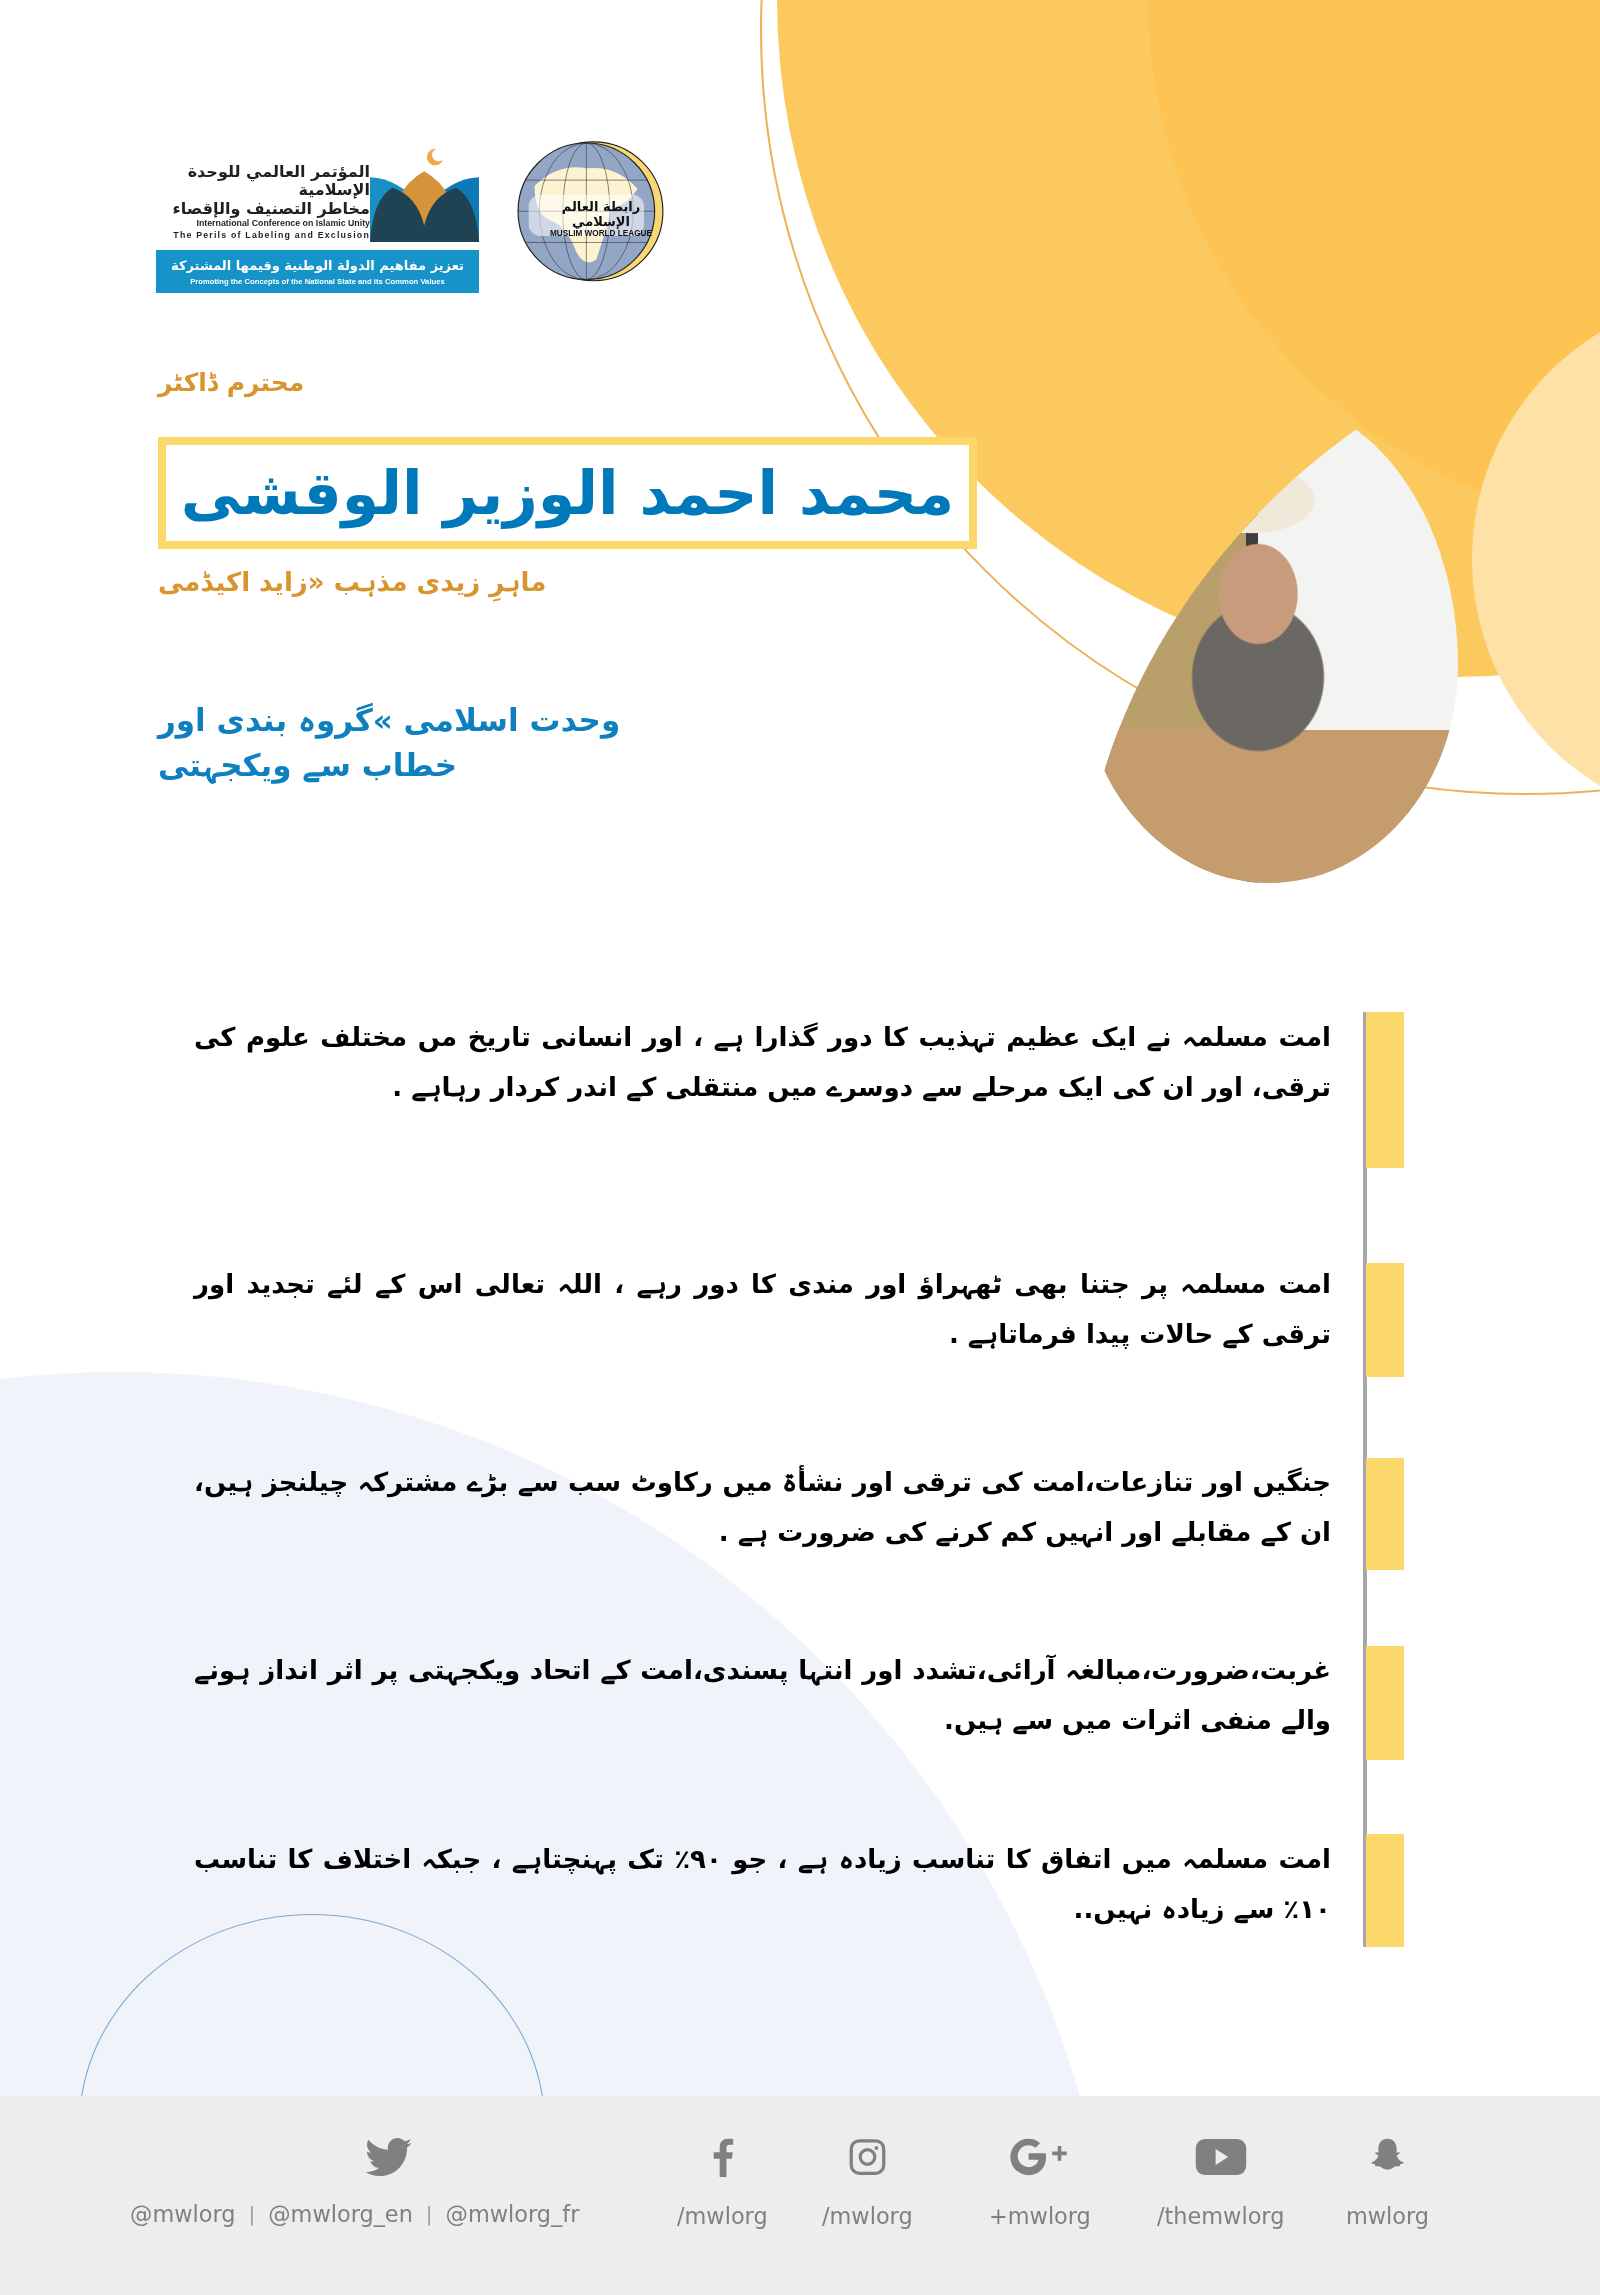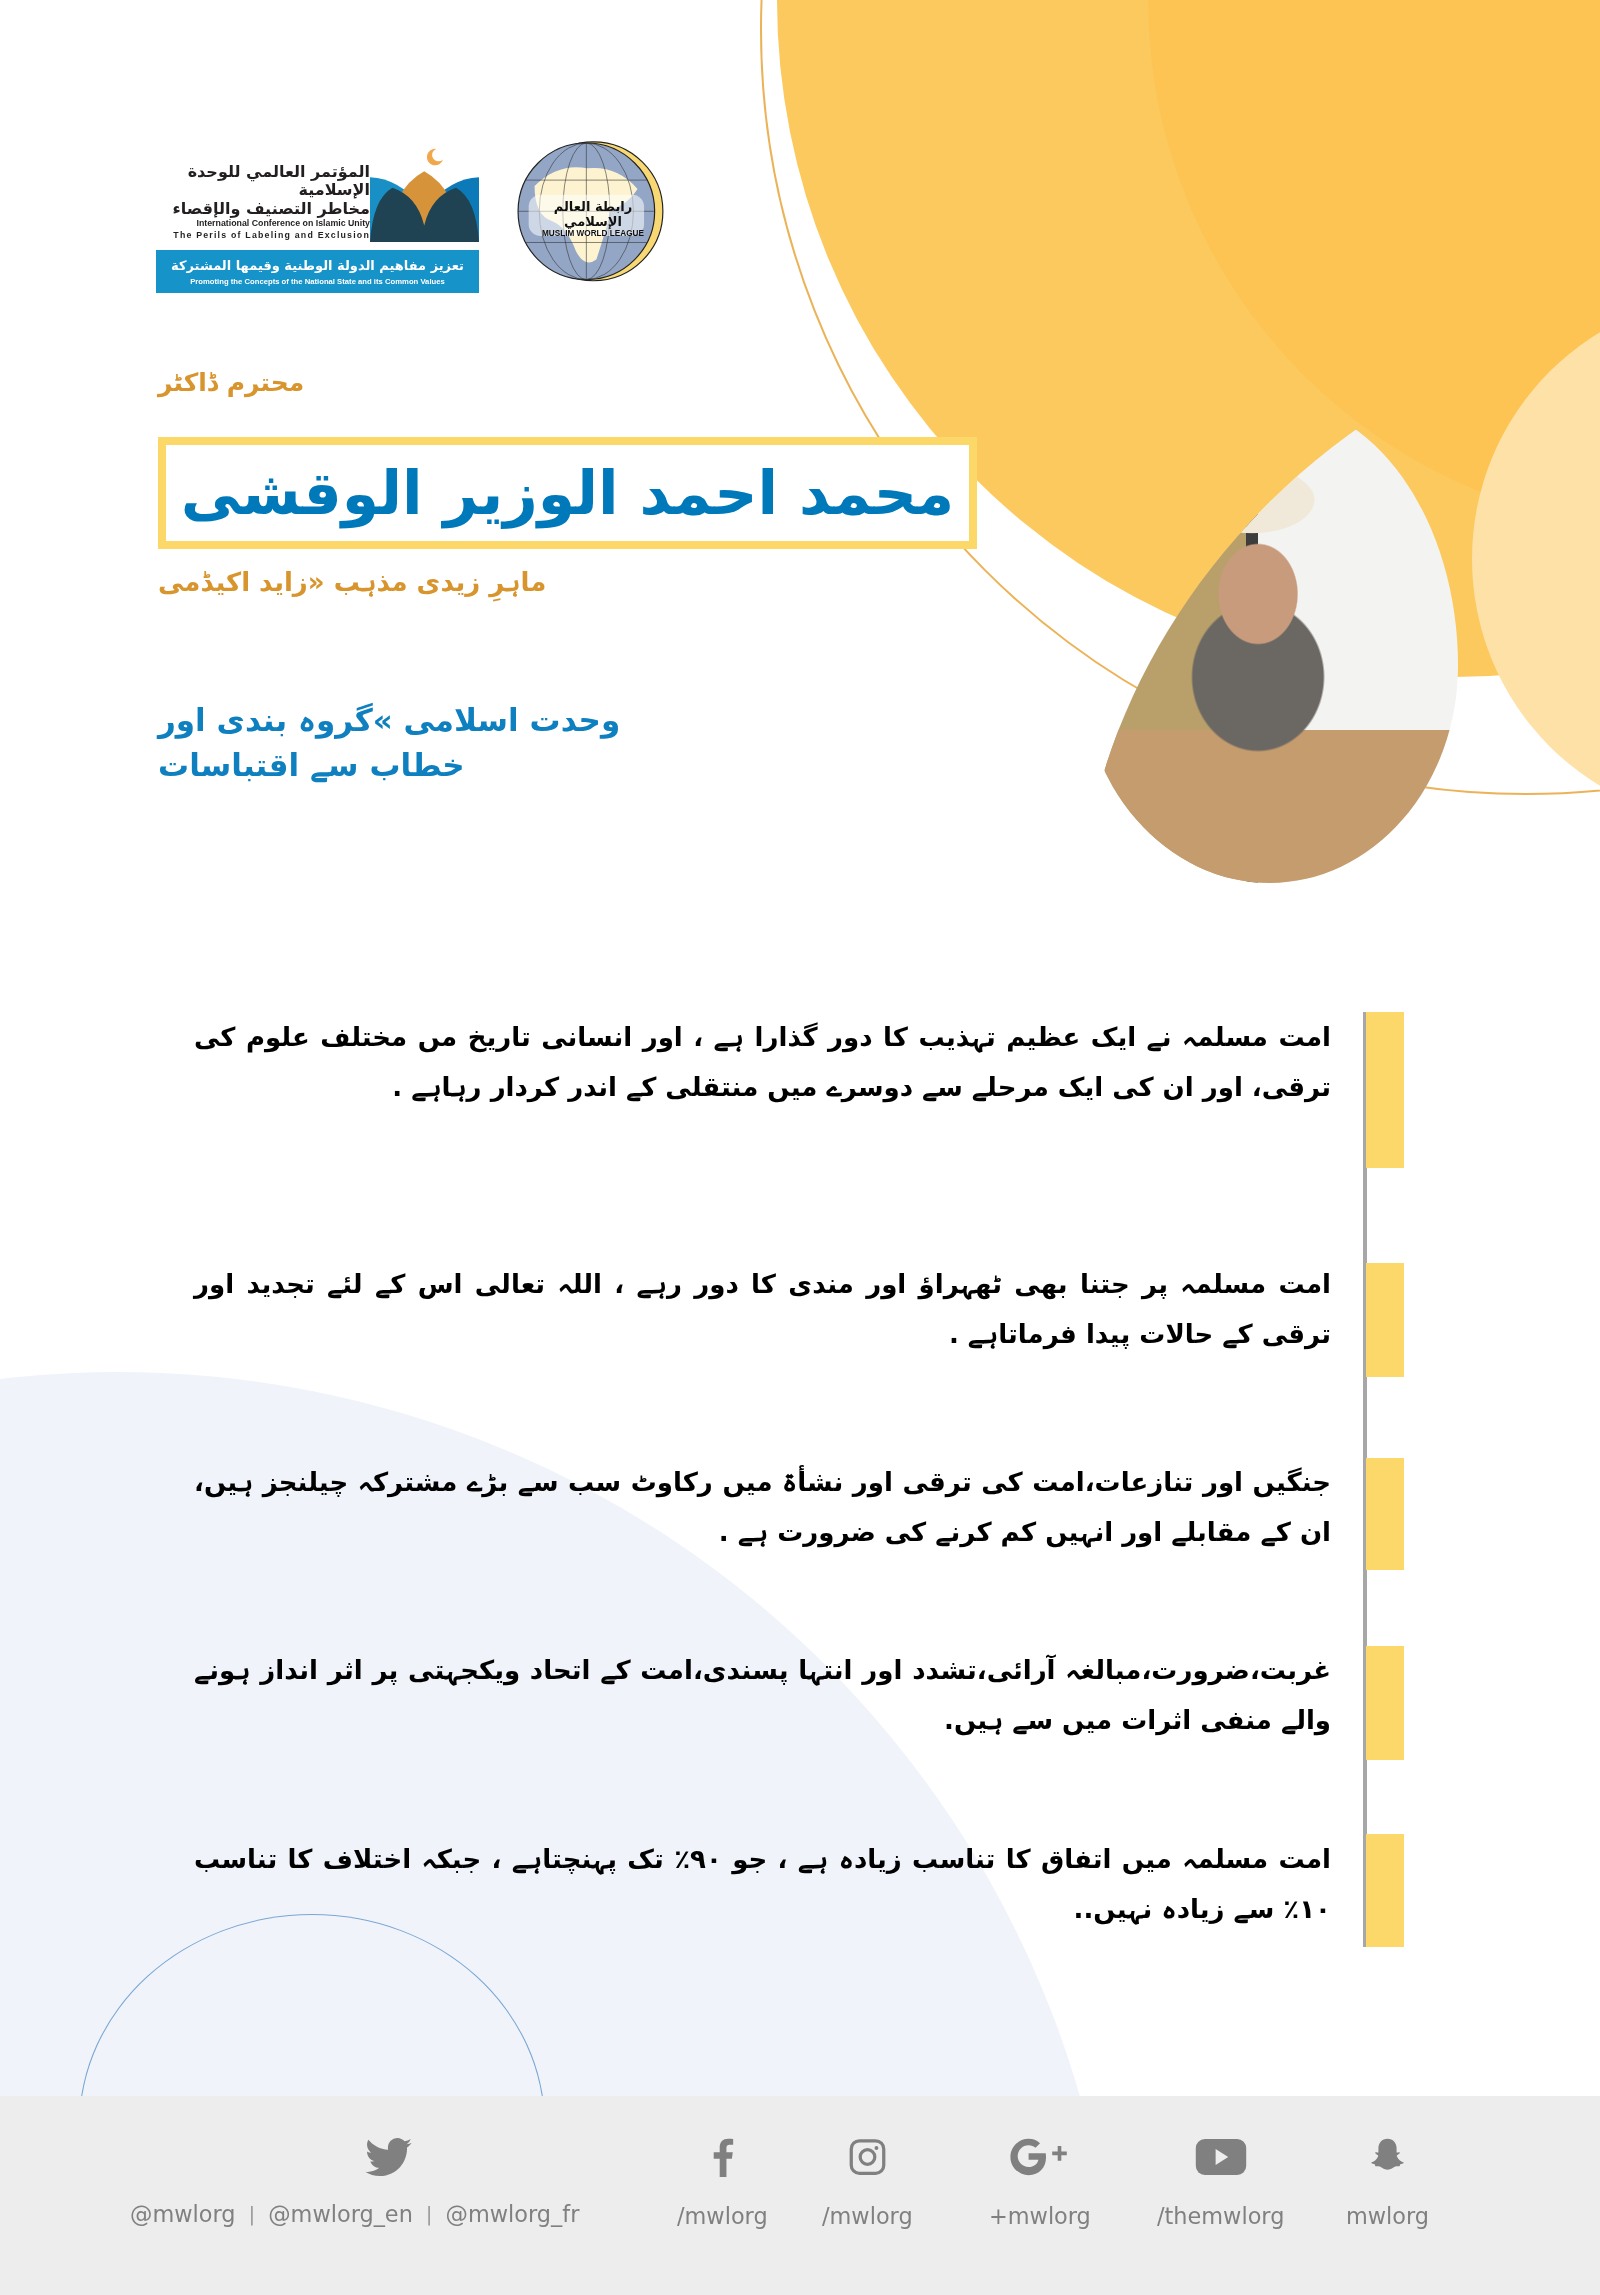--- a/index.html
+++ b/index.html
@@ -101,40 +101,40 @@
       <g stroke="#333" stroke-width="1" fill="none">
         <ellipse cx="128" cy="133" rx="40" ry="116"></ellipse>
         <ellipse cx="128" cy="133" rx="80" ry="116"></ellipse>
         <line x1="128" y1="17" x2="128" y2="249"></line>
         <line x1="12" y1="133" x2="244" y2="133"></line>
         <line x1="25" y1="80" x2="231" y2="80"></line>
         <line x1="25" y1="186" x2="231" y2="186"></line>
       </g>
       <rect x="30" y="105" width="196" height="70" fill="#ffffff" opacity=".55" rx="20"></rect>
     </svg>
-    <div style="position:absolute;left:20px;top:66px;width:124px;text-align:center;">
+    <div style="position:absolute;left:28px;top:66px;width:124px;text-align:center;">
       <div style="font-size:13px;font-weight:bold;color:#111;direction:rtl;">رابطة العالم الإسلامي</div>
       <div style="font-family:'Liberation Sans',sans-serif;font-size:8.2px;font-weight:bold;color:#111;">MUSLIM WORLD LEAGUE</div>
     </div>
   </div>
 </div>
 
 <div class="speaker-block honorific">محترم ڈاکٹر</div>
 
 <div class="name-box">
   <div class="name-text">محمد احمد الوزیر الوقشی</div>
 </div>
 
 <div class="speaker-block title-lines">
   <div>ماہرِ زیدی مذہب «زاید اکیڈمی</div>
 </div>
 
 <div class="speaker-block event-lines">
   <div>وحدت اسلامی »گروہ بندی اور</div>
-  <div>خطاب سے اقتباسات</div>
+  <div>خطاب سے ویکجہتی</div>
 </div>
 
 <div class="photo-wrap">
   <div class="photo"></div>
 </div>
 
 <div class="divider"></div>
 <div class="bar" style="top:1012px;height:156px;"></div>
 <div class="bar" style="top:1263px;height:114px;"></div>
 <div class="bar" style="top:1458px;height:112px;"></div>

